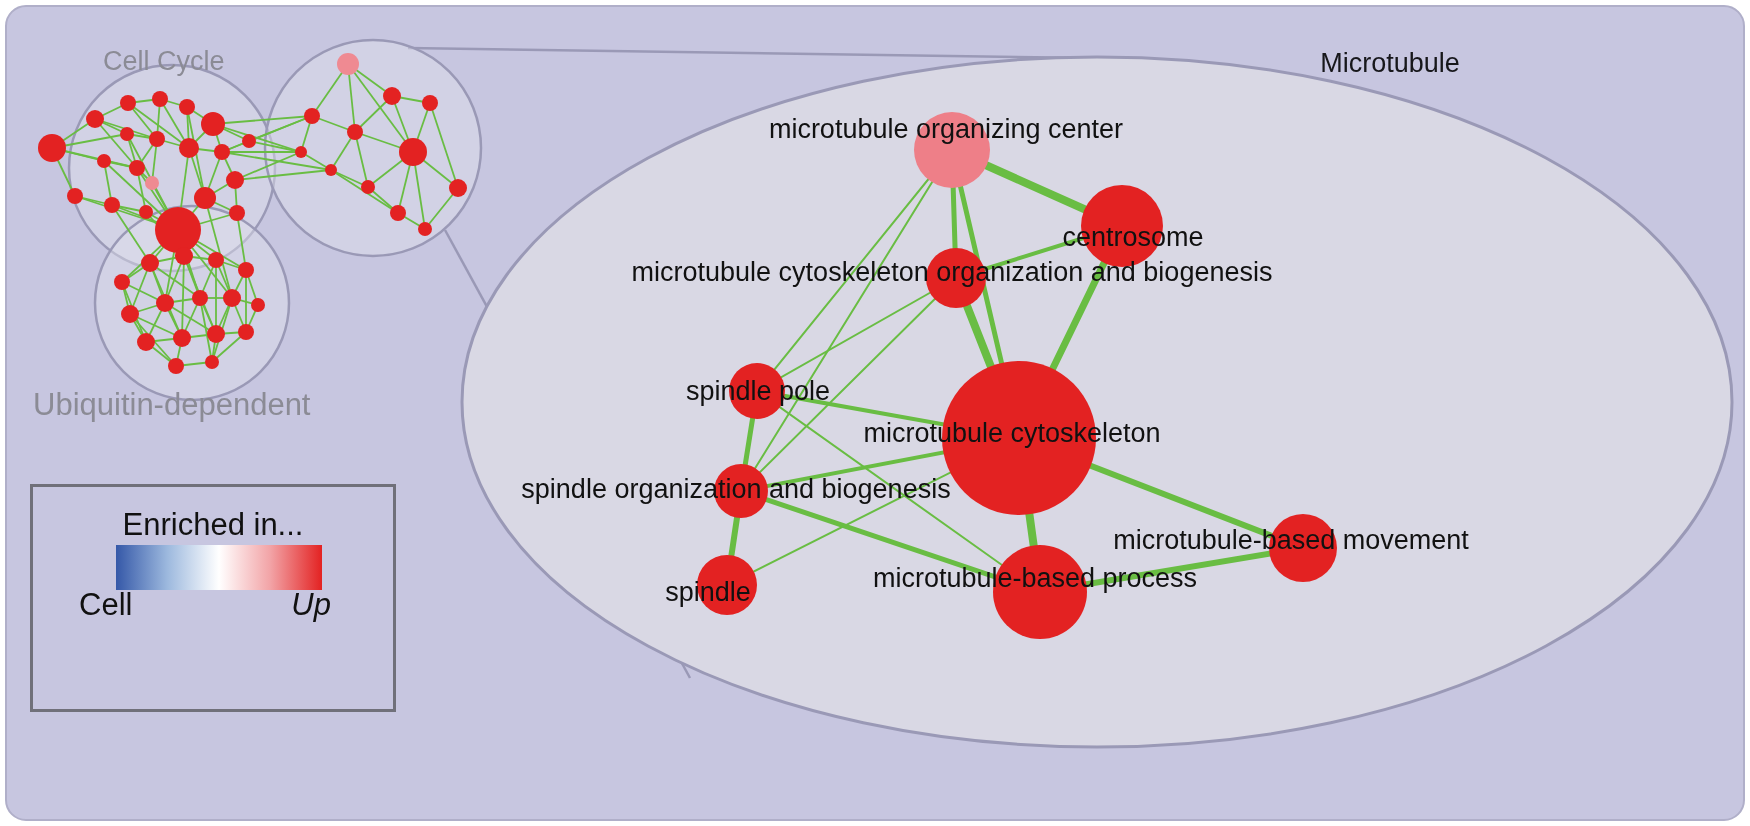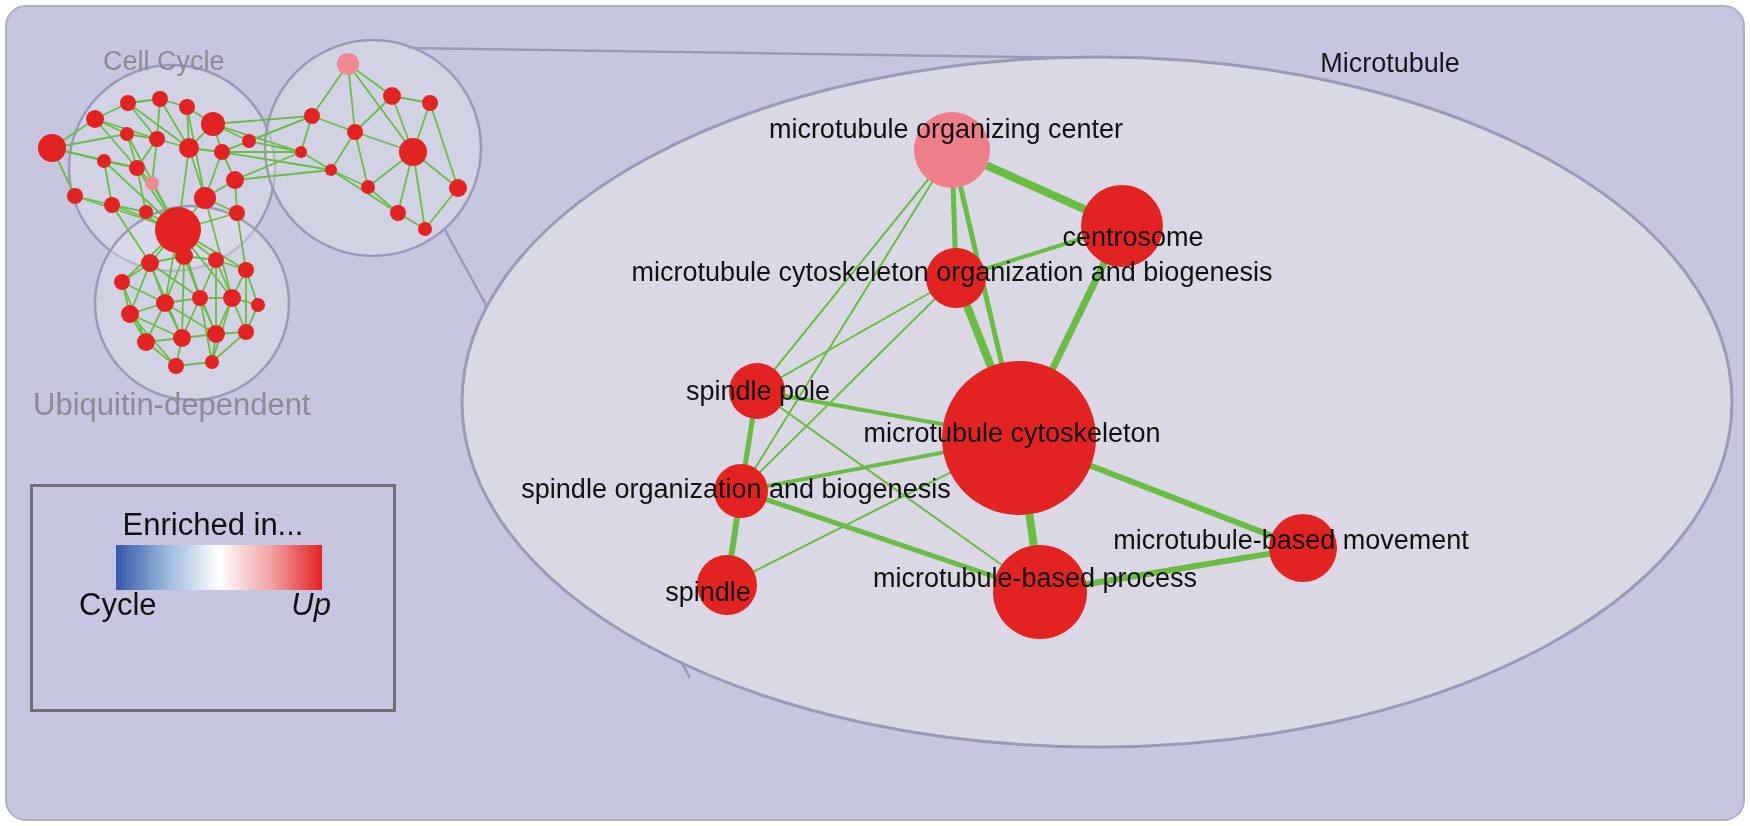--- a/index.html
+++ b/index.html
@@ -270,18 +270,18 @@
   </div>
 
   <div class="cluster-label microtubule">
     <div>Microtubule</div>
   </div>
 
   <div class="legend">
     <div class="legend-title">Enriched in...</div>
     <div class="legend-bar" id="legend-bar" style="background: linear-gradient(90deg, rgb(53, 88, 168), rgb(157, 185, 222), rgb(255, 255, 255), rgb(242, 163, 166), rgb(227, 34, 34));"></div>
     <div class="legend-scale">
-      <span class="down">Cycle</span>
+      <span class="down">Cell</span>
       <span class="up">Up</span>
     </div>
   </div>
 
 </div>
 
 </body></html>

